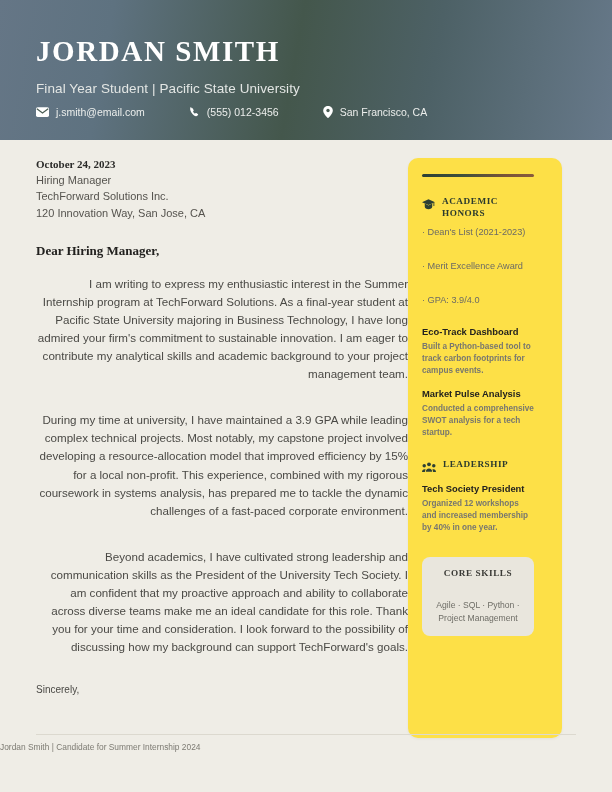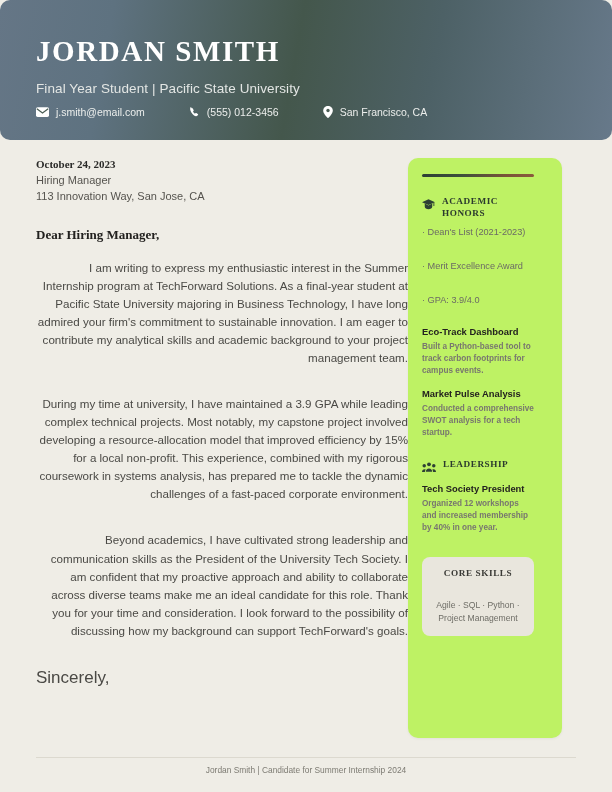--- a/index.html
+++ b/index.html
@@ -11,21 +11,20 @@
     overflow:hidden;
   }
 
   
   .header {
     position:relative;
     height:140px;
     background:linear-gradient(100deg,#657686 0%,#5e7280 18%,#44574c 48%,#4d6166 70%,#67798a 100%);
     padding:36px 0 0 36px;
     color:#ffffff;
-    border-radius:10px;
   }
   .name {
     font-family:"Liberation Serif", serif;
     font-size:29px;
     font-weight:bold;
     letter-spacing:1.6px;
     line-height:1.1;
     color:#ffffff;
   }
   .subtitle {
@@ -80,30 +79,30 @@
     margin-bottom:16px;
   }
   .para {
     font-size:11.6px;
     line-height:1.56;
     color:#4a4945;
     margin-bottom:28px;
     text-align:right;
   }
   .signoff {
-    font-size:17px;
+    font-size:10px;
     color:#4a4945;
     margin-top:20px;
   }
 
   
   .sidebar {
     width:154px;
     flex:0 0 154px;
-    background:#bef264;
+    background:#fde047;
     border-radius:10px;
     padding:16px 28px 18px 14px;
     box-shadow:0 1px 3px rgba(0,0,0,.05);
     min-height:580px;
   }
   .accent-bar {
     height:3px;
     border-radius:2px;
     background:linear-gradient(90deg,#2d4034 0%,#3d4f3c 35%,#7a5338 75%,#8a5c3c 100%);
     margin-bottom:18px;
@@ -166,22 +165,22 @@
     color:#6e6d66;
     line-height:1.45;
     margin-top:21px;
   }
 
   
   .footer {
     position:absolute;
     left:0;
     right:0;
-    bottom:17px;
-    text-align:center;
+    bottom:40px;
+    text-align:left;
   }
   .footer-rule {
     height:1px;
     background:#dcd9cf;
     margin:0 36px 7px 36px;
   }
   .footer-text {
     font-size:8.4px;
     color:#7d7b73;
   }
@@ -224,21 +223,22 @@
     </div>
 
   </div>
 </div>
 
 <div class="page">
 
   <div class="letter">
     <div class="date">October 24, 2023</div>
     <div class="recipient-line">Hiring Manager</div>
-    <div class="recipient-line">113 Innovation Way, San Jose, CA</div>
+    <div class="recipient-line">TechForward Solutions Inc.</div>
+    <div class="recipient-line">120 Innovation Way, San Jose, CA</div>
 
     <div class="salutation">Dear Hiring Manager,</div>
 
     <div class="para">I am writing to express my enthusiastic interest in the Summer Internship program at TechForward Solutions. As a final-year student at Pacific State University majoring in Business Technology, I have long admired your firm's commitment to sustainable innovation. I am eager to contribute my analytical skills and academic background to your project management team.</div>
     <div class="para">During my time at university, I have maintained a 3.9 GPA while leading complex technical projects. Most notably, my capstone project involved developing a resource-allocation model that improved efficiency by 15% for a local non-profit. This experience, combined with my rigorous coursework in systems analysis, has prepared me to tackle the dynamic challenges of a fast-paced corporate environment.</div>
     <div class="para">Beyond academics, I have cultivated strong leadership and communication skills as the President of the University Tech Society. I am confident that my proactive approach and ability to collaborate across diverse teams make me an ideal candidate for this role. Thank you for your time and consideration. I look forward to the possibility of discussing how my background can support TechForward's goals.</div>
 
     <div class="signoff">Sincerely,</div>
   </div>
 

